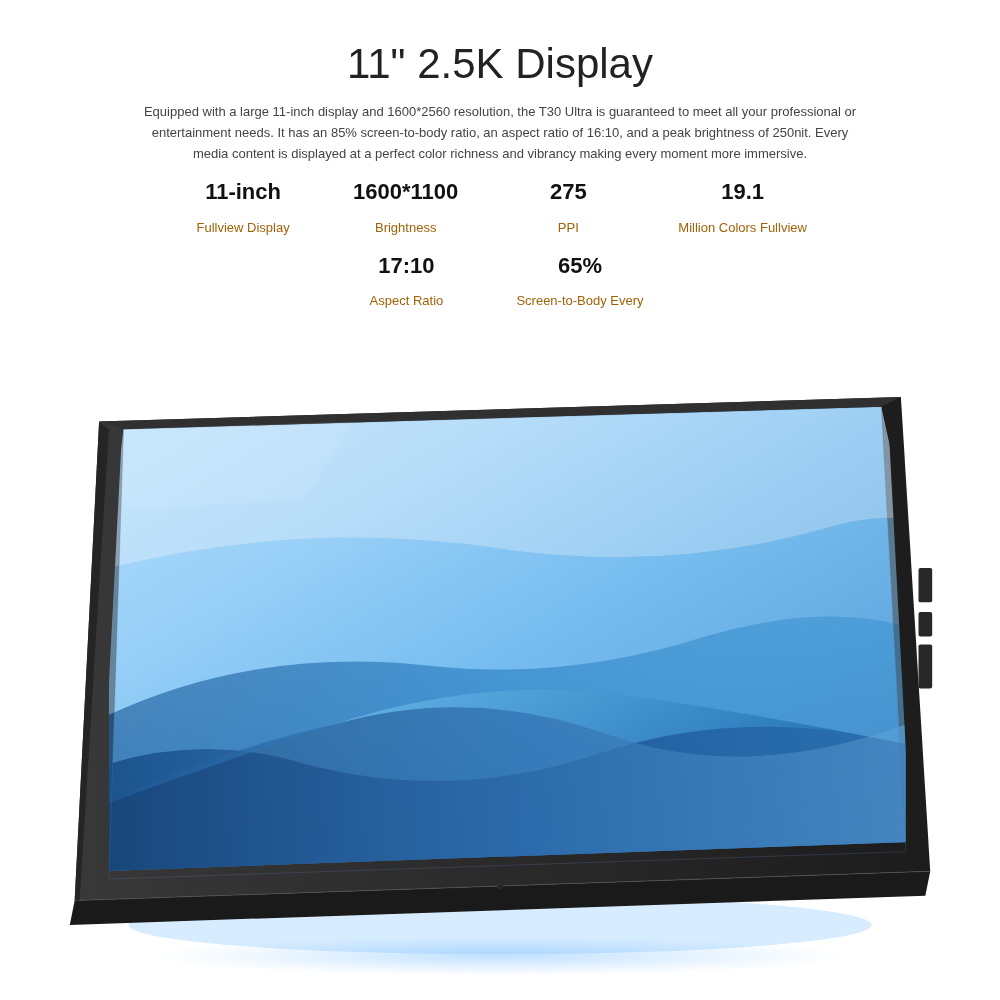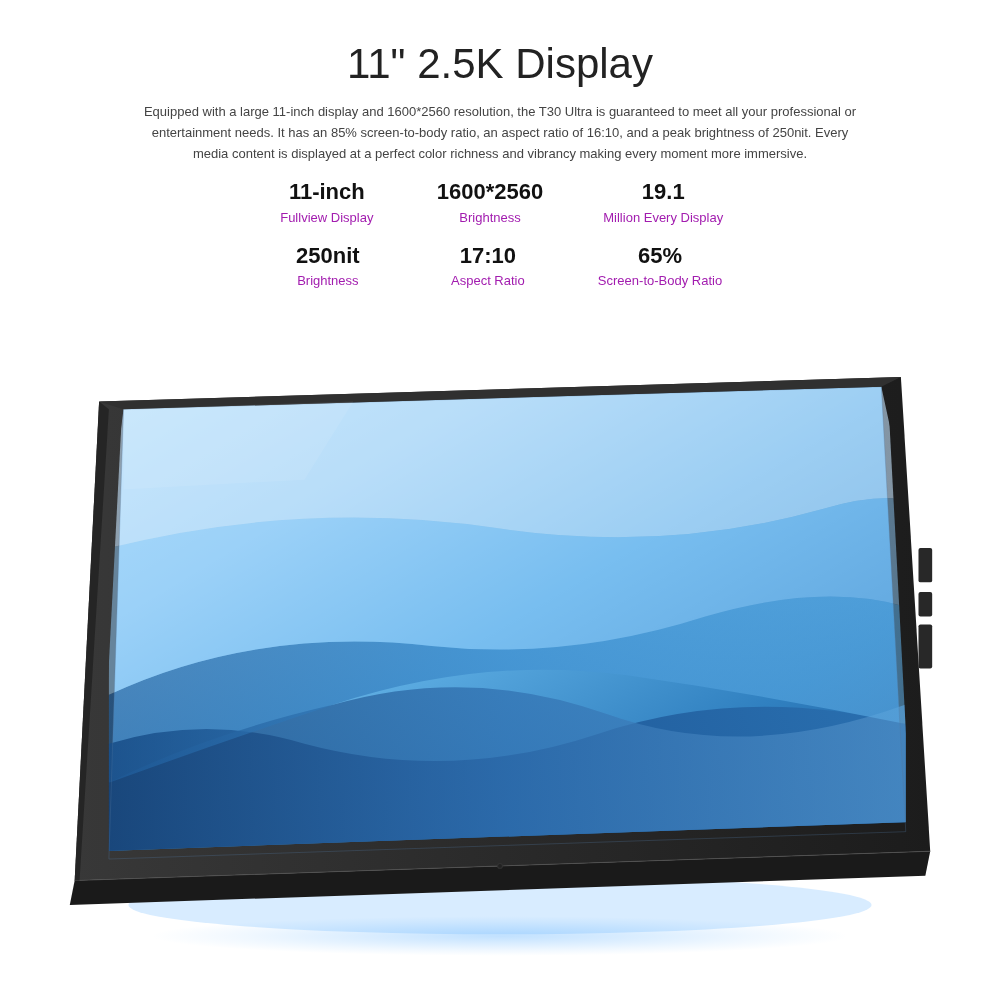--- a/index.html
+++ b/index.html
@@ -67,23 +67,23 @@
     .spec-value {
       font-size: 22px;
       font-weight: 700;
       color: #111;
       text-align: right;
       line-height: 1.2;
     }
 
     .spec-label {
       font-size: 13px;
-      color: #a21caf;
+      color: #a16207;
       text-align: center;
-      margin-top: 4px;
+      margin-top: 14px;
     }
 
     .tablet-section {
       width: 100%;
       flex: 1;
       display: flex;
       justify-content: center;
       align-items: flex-start;
       position: relative;
       overflow: hidden;
@@ -122,40 +122,40 @@
 
   <p class="description">Equipped with a large 11-inch display and 1600*2560 resolution, the T30 Ultra is guaranteed to meet all your professional or entertainment needs. It has an 85% screen-to-body ratio, an aspect ratio of 16:10, and a peak brightness of 250nit. Every media content is displayed at a perfect color richness and vibrancy making every moment more immersive.</p>
 
   <div class="specs-grid">
     <div class="specs-row" id="row1-container">
     <div class="spec-item">
       <span class="spec-value">11-inch</span>
       <span class="spec-label">Fullview Display</span>
     </div>
         <div class="spec-item">
-      <span class="spec-value">1600*2560</span>
+      <span class="spec-value">1600*1100</span>
       <span class="spec-label">Brightness</span>
     </div>
         <div class="spec-item">
+      <span class="spec-value">275</span>
+      <span class="spec-label">PPI</span>
+    </div>
+        <div class="spec-item">
       <span class="spec-value">19.1</span>
-      <span class="spec-label">Million Every Display</span>
+      <span class="spec-label">Million Colors Fullview</span>
     </div>
       </div>
     <div class="specs-row" id="row2-container">
-    <div class="spec-item">
-      <span class="spec-value">250nit</span>
-      <span class="spec-label">Brightness</span>
-    </div>
         <div class="spec-item">
       <span class="spec-value">17:10</span>
       <span class="spec-label">Aspect Ratio</span>
     </div>
         <div class="spec-item">
       <span class="spec-value">65%</span>
-      <span class="spec-label">Screen-to-Body Ratio</span>
+      <span class="spec-label">Screen-to-Body Every</span>
     </div>
       </div>
   </div>
 
   <div class="tablet-section">
     <div class="tablet-wrapper">
       <svg class="tablet-svg" viewBox="0 0 900 590" xmlns="http://www.w3.org/2000/svg">
         <defs>
           <linearGradient id="screenGrad" x1="0%" y1="0%" x2="100%" y2="100%">
             <stop offset="0%" style="stop-color:#c8e8f8;stop-opacity:1"></stop>

